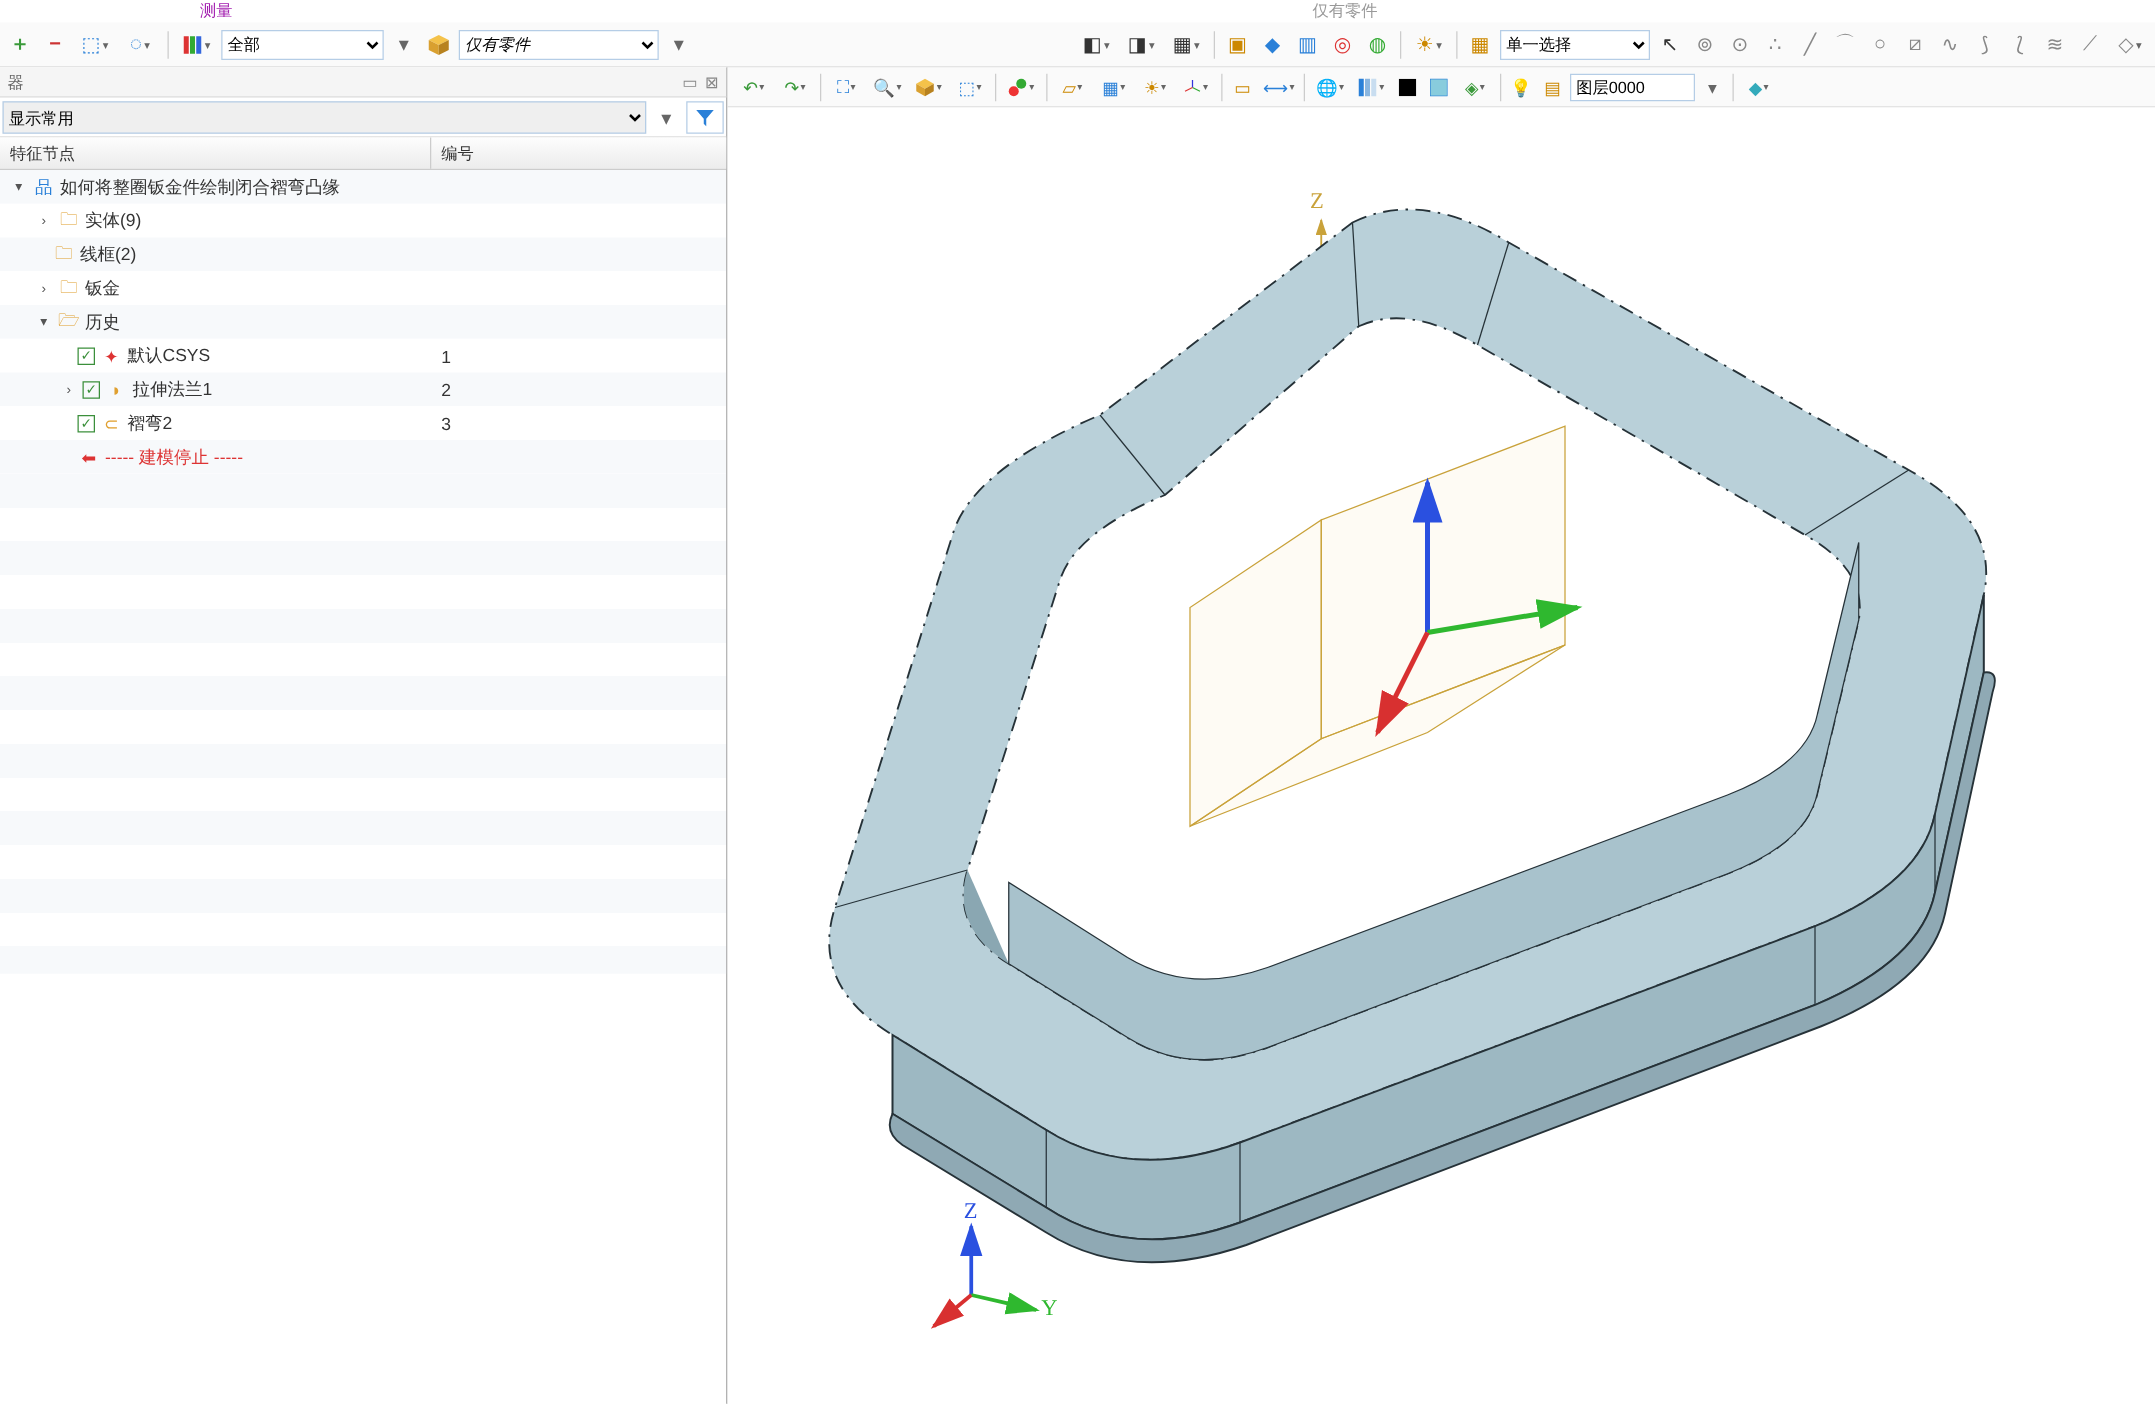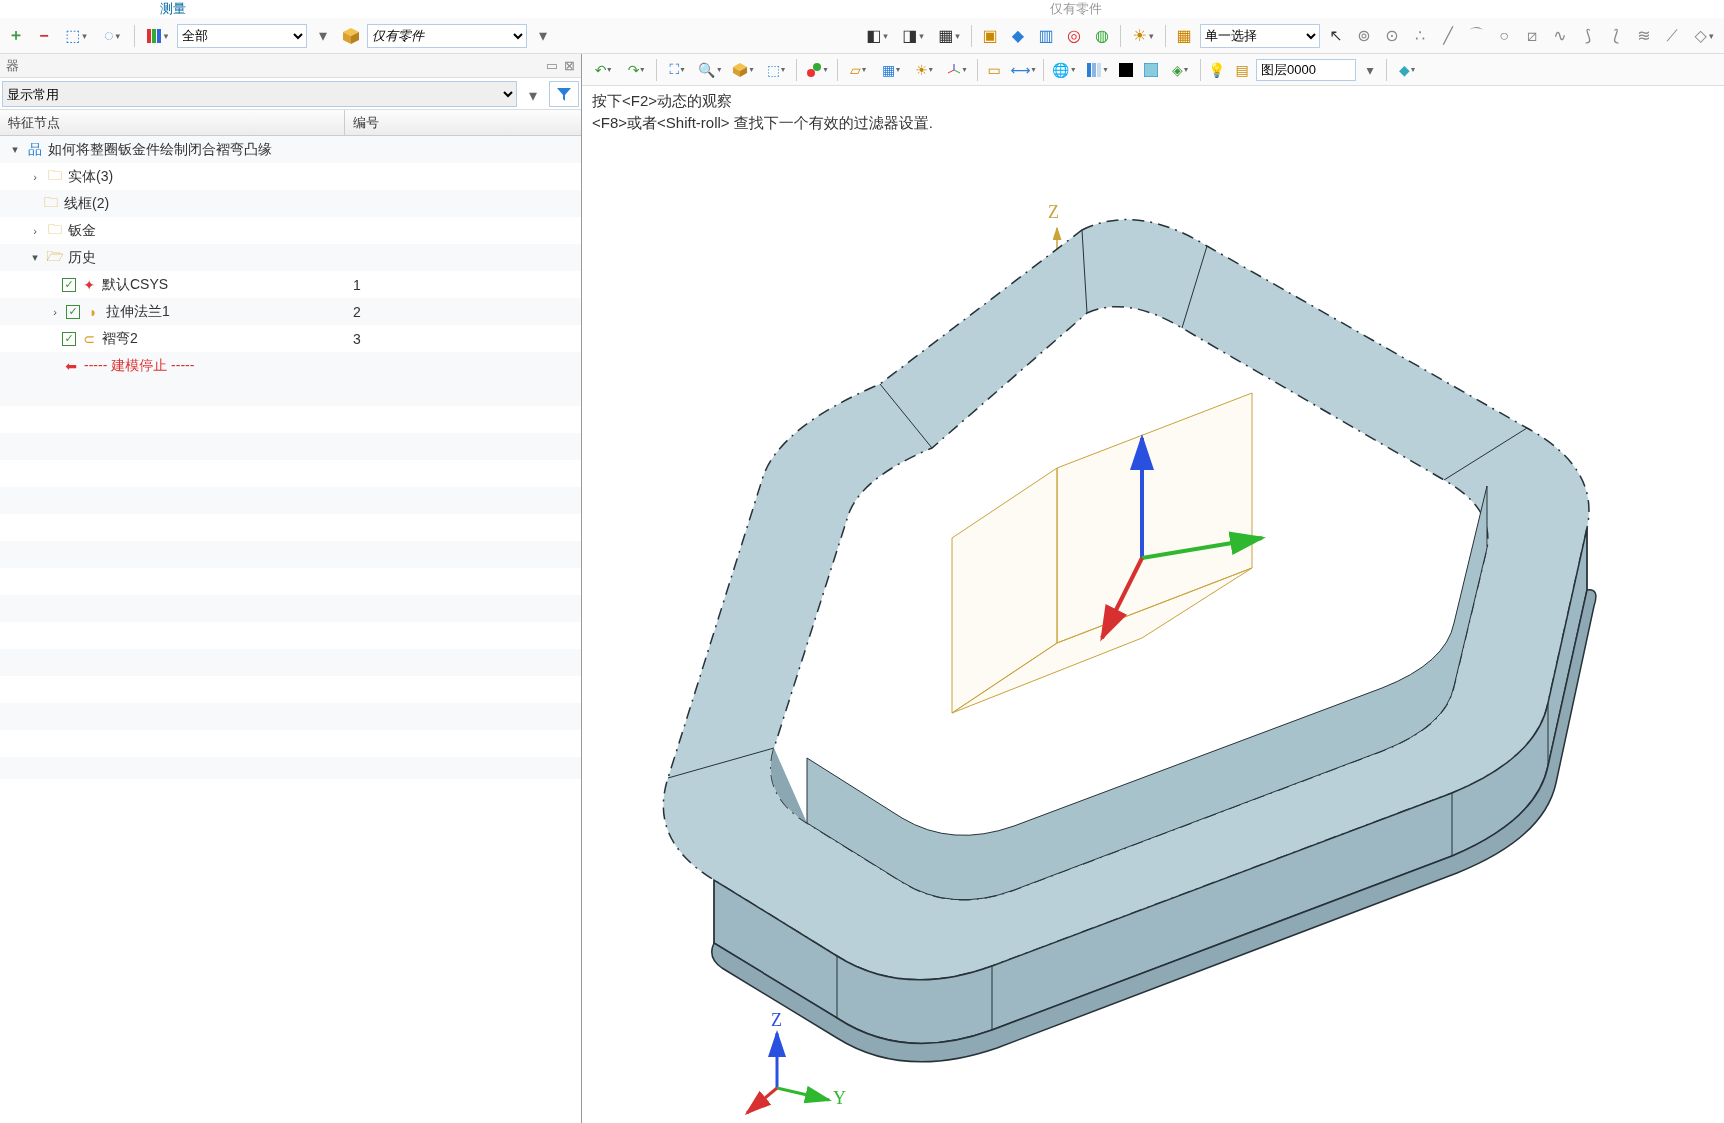--- a/index.html
+++ b/index.html
@@ -1,20 +1,20 @@
 <!DOCTYPE html>
 <html><head>
 <meta charset="utf-8">
 <style>
 * { box-sizing: border-box; margin: 0; padding: 0; font-family: "Microsoft YaHei", Arial, sans-serif; }
 body { width: 1724px; height: 1123px; background: #fff; overflow: hidden; font-size: 14px; color: #333; }
 
 
 .topmenu { position: absolute; top: 0; left: 0; right: 0; height: 18px; display: flex; }
-.topmenu .m1 { position: absolute; left: 160px; color: #0369a1; font-size: 13px; }
+.topmenu .m1 { position: absolute; left: 160px; color: #a21caf; font-size: 13px; }
 .topmenu .m2 { position: absolute; left: 1050px; color: #999; font-size: 13px; }
 
 
 .toolbar1 { position: absolute; top: 18px; left: 0; right: 0; height: 36px; background: #fafafa; border-bottom: 1px solid #ddd; display: flex; align-items: center; padding: 0 4px; gap: 4px; }
 .tbicon { width: 24px; height: 24px; display: inline-flex; align-items: center; justify-content: center; font-size: 16px; border-radius: 2px; }
 .tbicon-dd { width: 32px; }
 .tbicon-dd::after { content: "▾"; font-size: 9px; color: #666; margin-left: 2px; }
 .vsep { width: 1px; height: 22px; background: #ccc; margin: 0 2px; }
 .tb-select { height: 24px; border: 1px solid #b5cde6; background: #fff; font-size: 13px; padding: 0 0; }
 .tb-select.w1 { width: 130px; }
@@ -165,21 +165,21 @@
           <span class="expander">▾</span>
       <span class="ticon" style="color:#2a80d8">品</span>
       <span>如何将整圈钣金件绘制闭合褶弯凸缘</span>
         </div>
     </div>
     <div class="trow">
       <div class="label">
           <span class="ind" style="width:24px"></span>
           <span class="expander">›</span>
       <span class="ticon" style="color:#e0a030">🗀</span>
-      <span>实体(3)</span>
+      <span>实体(9)</span>
         </div>
     </div>
     <div class="trow">
       <div class="label">
           <span class="ind" style="width:38px"></span>
       <span class="ticon" style="color:#e0a030">🗀</span>
       <span>线框(2)</span>
         </div>
     </div>
     <div class="trow">
@@ -296,24 +296,20 @@
     <span class="ticon2 ticon2-dd" style="color:#3a9a3a">◈</span>
     <span class="vsep"></span>
     <span class="ticon2" style="color:#e0c030">💡</span>
     <span class="ticon2" style="color:#c80">▤</span>
     <input class="layer-input" value="图层0000" style="">
     <span class="ticon2" style="color:#666">▾</span>
     <span class="vsep"></span>
     <span class="ticon2 ticon2-dd" style="color:#3ab">◆</span>
   </div>
 
-  <div class="hints">
-    <div>按下&lt;F2&gt;动态的观察</div>
-    <div>&lt;F8&gt;或者&lt;Shift-roll&gt; 查找下一个有效的过滤器设置.</div>
-  </div>
 
   <div class="viewport">
     <svg viewBox="0 0 1140 980" width="1140" height="980">
       <defs>
         <marker id="arr_gold" markerWidth="10" markerHeight="10" refX="8" refY="3" orient="auto">
           <polygon points="0,0 9,3 0,6" fill="#c9a23a"></polygon>
         </marker>
         <marker id="arr_red" markerWidth="10" markerHeight="10" refX="8" refY="3" orient="auto">
           <polygon points="0,0 9,3 0,6" fill="#d83030"></polygon>
         </marker>

